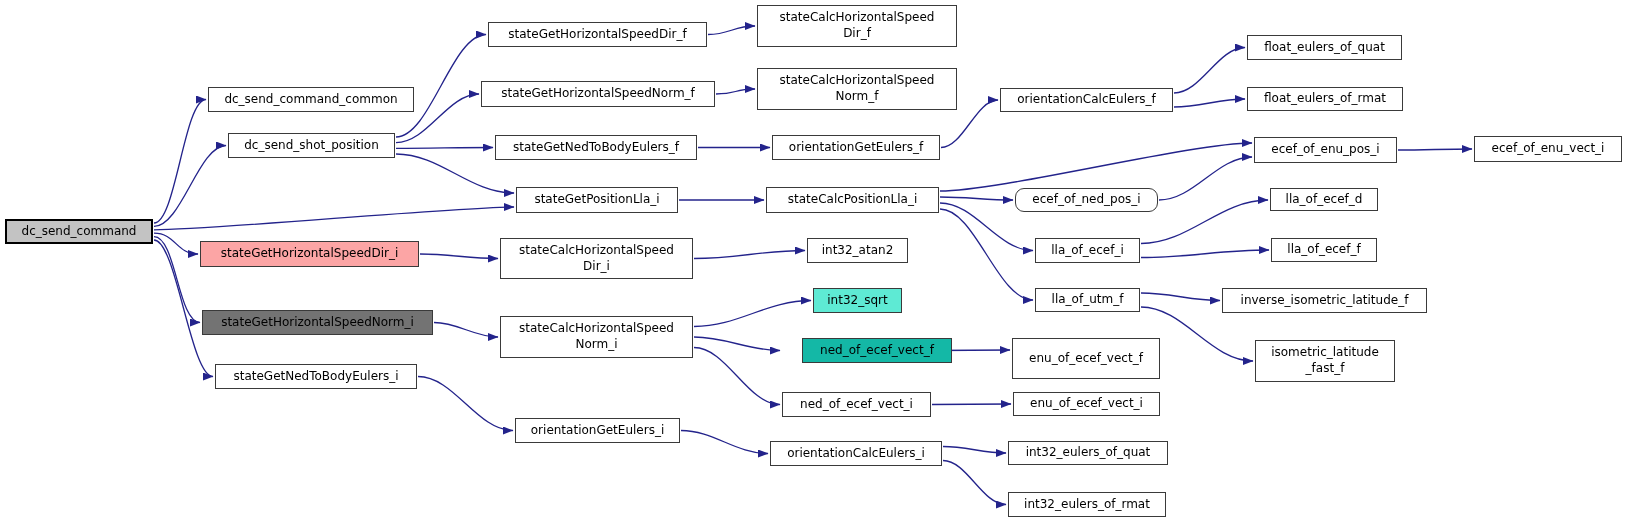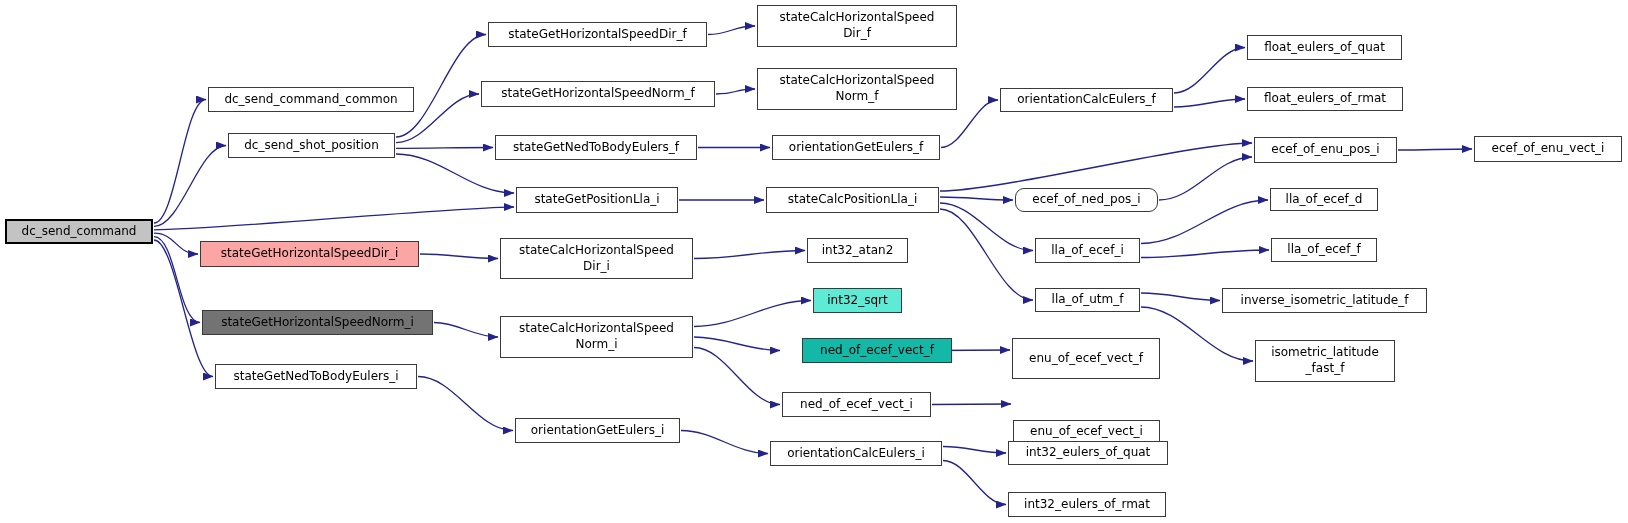--- a/index.html
+++ b/index.html
@@ -131,21 +131,21 @@
       <div class="gnode" style="left: 807px; top: 238px; width: 101px; height: 25px; border-color: rgb(58, 58, 58); background: rgb(255, 255, 255);">int32_atan2</div>
       <div class="gnode" style="left: 813px; top: 288px; width: 89px; height: 25px; border-color: rgb(58, 58, 58); background: #5eead4;">int32_sqrt</div>
       <div class="gnode" style="left: 782px; top: 338px; width: 150px; height: 25px; border-color: rgb(58, 58, 58); background: #14b8a6; margin-left: 20px;">ned_of_ecef_vect_f</div>
       <div class="gnode" style="left: 782px; top: 392px; width: 149px; height: 25px; border-color: rgb(58, 58, 58); background: rgb(255, 255, 255);">ned_of_ecef_vect_i</div>
       <div class="gnode" style="left: 770px; top: 441px; width: 172px; height: 25px; border-color: rgb(58, 58, 58); background: rgb(255, 255, 255);">orientationCalcEulers_i</div>
       <div class="gnode" style="left: 1000px; top: 88px; width: 173px; height: 24px; border-color: rgb(58, 58, 58); background: rgb(255, 255, 255);">orientationCalcEulers_f</div>
       <div class="gnode" style="left: 1015px; top: 188px; width: 143px; height: 24px; border-color: rgb(58, 58, 58); background: rgb(255, 255, 255); border-radius: 9px;">ecef_of_ned_pos_i</div>
       <div class="gnode" style="left: 1035px; top: 238px; width: 105px; height: 25px; border-color: rgb(58, 58, 58); background: rgb(255, 255, 255);">lla_of_ecef_i</div>
       <div class="gnode" style="left: 1035px; top: 288px; width: 105px; height: 24px; border-color: rgb(58, 58, 58); background: rgb(255, 255, 255);">lla_of_utm_f</div>
       <div class="gnode" style="left: 1012px; top: 338px; width: 148px; height: 41px; border-color: rgb(58, 58, 58); background: rgb(255, 255, 255);">enu_of_ecef_vect_f</div>
-      <div class="gnode" style="left: 1013px; top: 392px; width: 147px; height: 24px; border-color: rgb(58, 58, 58); background: rgb(255, 255, 255); margin-top: 28px;">enu_of_ecef_vect_i</div>
+      <div class="gnode" style="left: 1013px; top: 392px; width: 147px; height: 24px; border-color: rgb(58, 58, 58); background: rgb(255, 255, 255);">enu_of_ecef_vect_i</div>
       <div class="gnode" style="left: 1008px; top: 441px; width: 160px; height: 24px; border-color: rgb(58, 58, 58); background: rgb(255, 255, 255);">int32_eulers_of_quat</div>
       <div class="gnode" style="left: 1008px; top: 492px; width: 158px; height: 25px; border-color: rgb(58, 58, 58); background: rgb(255, 255, 255);">int32_eulers_of_rmat</div>
       <div class="gnode" style="left: 1247px; top: 35px; width: 155px; height: 25px; border-color: rgb(58, 58, 58); background: rgb(255, 255, 255);">float_eulers_of_quat</div>
       <div class="gnode" style="left: 1247px; top: 87px; width: 156px; height: 24px; border-color: rgb(58, 58, 58); background: rgb(255, 255, 255);">float_eulers_of_rmat</div>
       <div class="gnode" style="left: 1254px; top: 137px; width: 143px; height: 26px; border-color: rgb(58, 58, 58); background: rgb(255, 255, 255);">ecef_of_enu_pos_i</div>
       <div class="gnode" style="left: 1270px; top: 188px; width: 108px; height: 23px; border-color: rgb(58, 58, 58); background: rgb(255, 255, 255);">lla_of_ecef_d</div>
       <div class="gnode" style="left: 1271px; top: 238px; width: 106px; height: 24px; border-color: rgb(58, 58, 58); background: rgb(255, 255, 255);">lla_of_ecef_f</div>
       <div class="gnode" style="left: 1222px; top: 288px; width: 205px; height: 25px; border-color: rgb(58, 58, 58); background: rgb(255, 255, 255);">inverse_isometric_latitude_f</div>
       <div class="gnode" style="left: 1255px; top: 340px; width: 140px; height: 42px; border-color: rgb(58, 58, 58); background: rgb(255, 255, 255);">isometric_latitude
 _fast_f</div>

